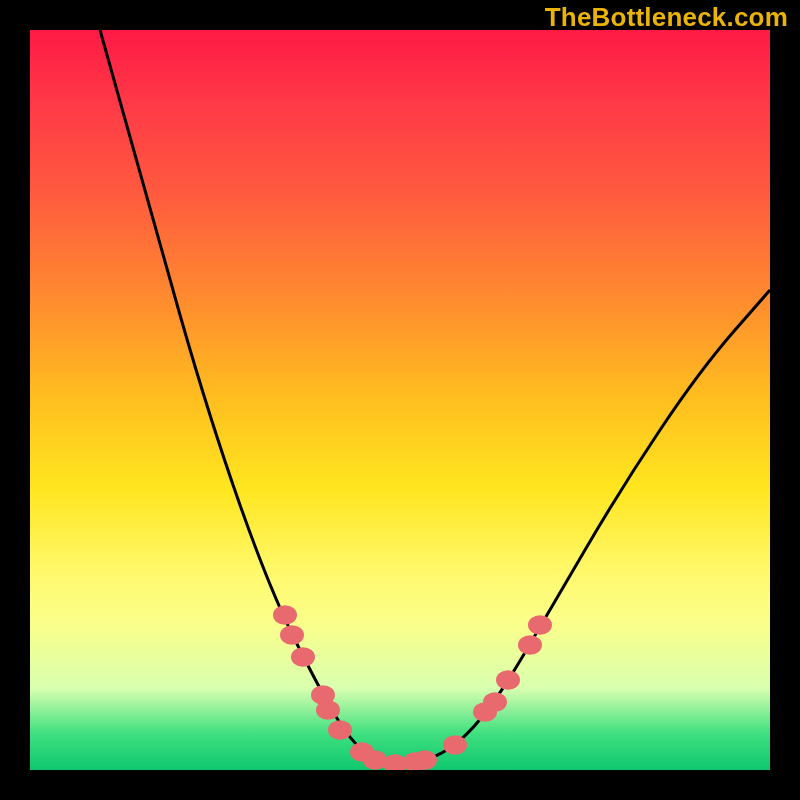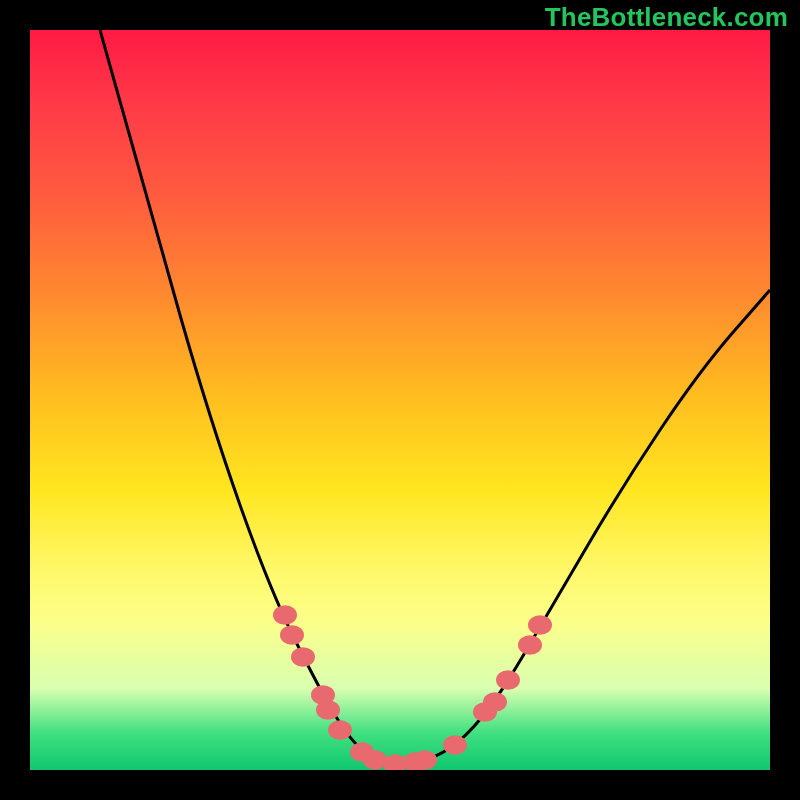--- a/index.html
+++ b/index.html
@@ -30,21 +30,21 @@
       #0fc76f 100%
     );
   }
   .watermark {
     position: absolute;
     top: 2px;
     right: 12px;
     font-family: Arial, Helvetica, sans-serif;
     font-size: 26px;
     font-weight: 600;
-    color: #22c55e;
+    color: #eab308;
     letter-spacing: 0.2px;
   }
   svg {
     position: absolute;
     left: 0;
     top: 0;
   }
 </style>
 </head>
 <body>

